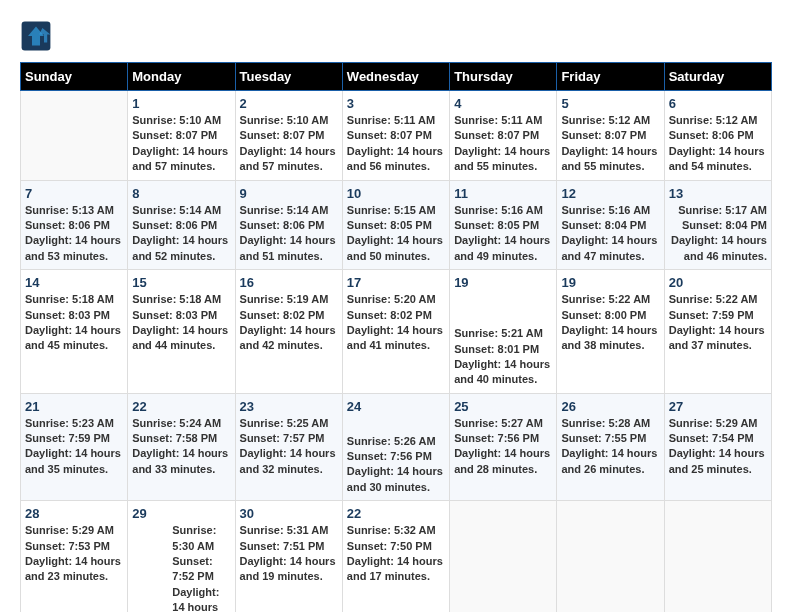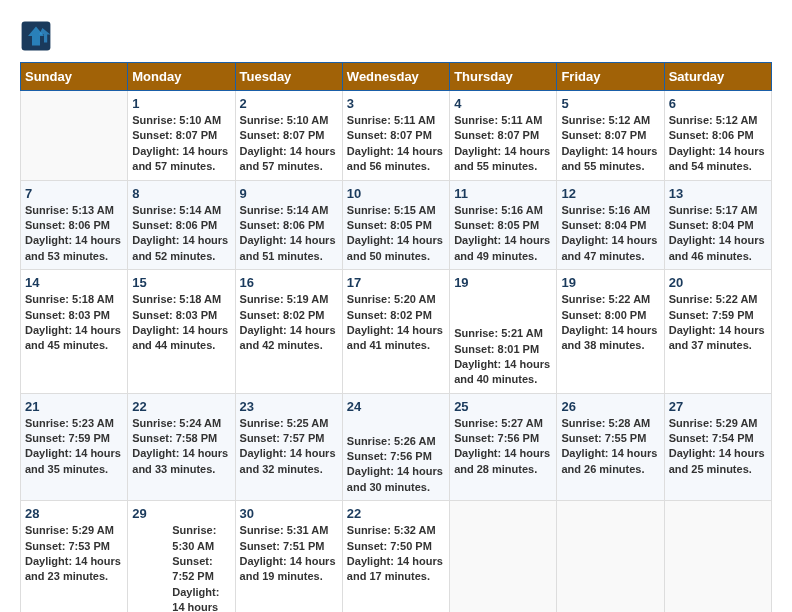--- a/index.html
+++ b/index.html
@@ -42,21 +42,21 @@
     .location-title {
       font-size: 16px;
       color: #333;
     }
     table {
       width: 100%;
       border-collapse: collapse;
       font-size: 11px;
     }
     thead tr {
-      background-color: #a16207;
+      background-color: #000000;
       color: #fff;
     }
     thead th {
       padding: 6px 4px;
       text-align: left;
       font-size: 13px;
       font-weight: bold;
       border: 1px solid #1a5fa8;
     }
     tbody tr {
@@ -209,21 +209,21 @@
         </td>
         <td>
           <span class="day-number">12</span>
           <div class="cell-info" style="white-space: pre-line;">Sunrise: 5:16 AM
 Sunset: 8:04 PM
 Daylight: 14 hours
 and 47 minutes.</div>
         </td>
         <td>
           <span class="day-number">13</span>
-          <div class="cell-info" style="white-space: pre-line;">Sunrise: 5:17 AM
+          <div class="cell-info" style="white-space: pre-line; text-align: right;">Sunrise: 5:17 AM
 Sunset: 8:04 PM
 Daylight: 14 hours
 and 46 minutes.</div>
         </td>
       </tr>
       <tr>
         <td>
           <span class="day-number">14</span>
           <div class="cell-info" style="white-space: pre-line;">Sunrise: 5:18 AM
 Sunset: 8:03 PM

